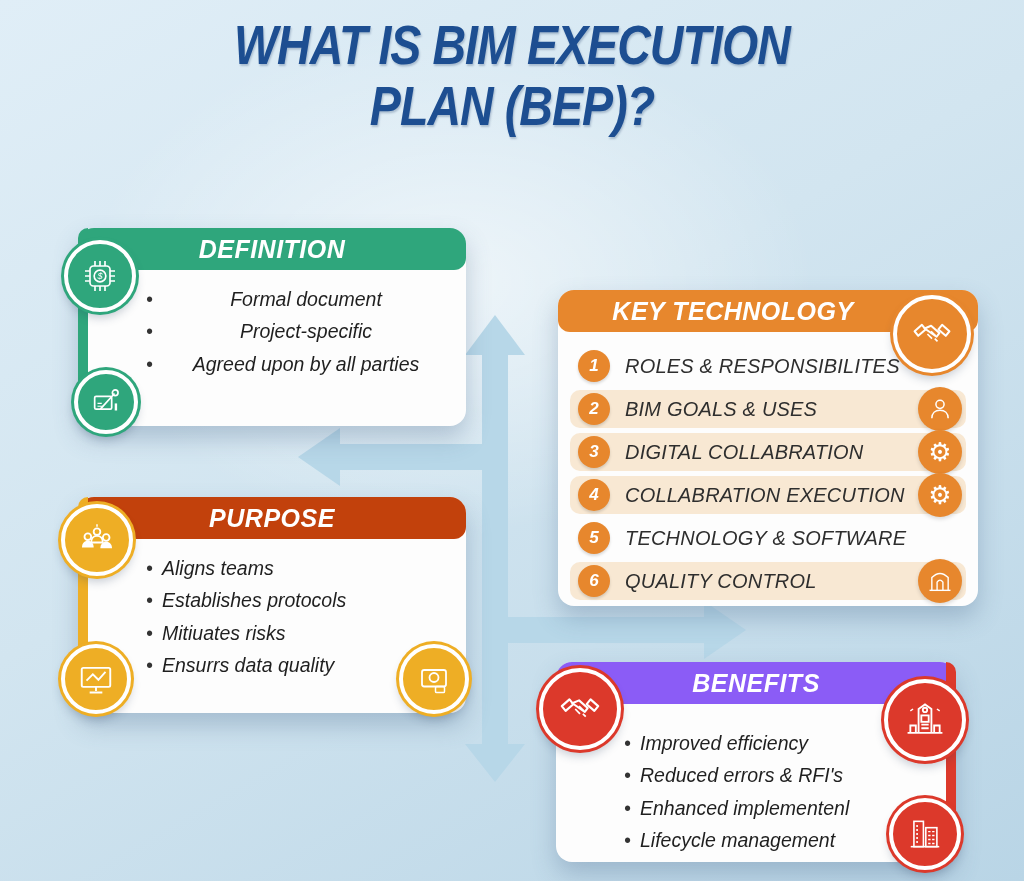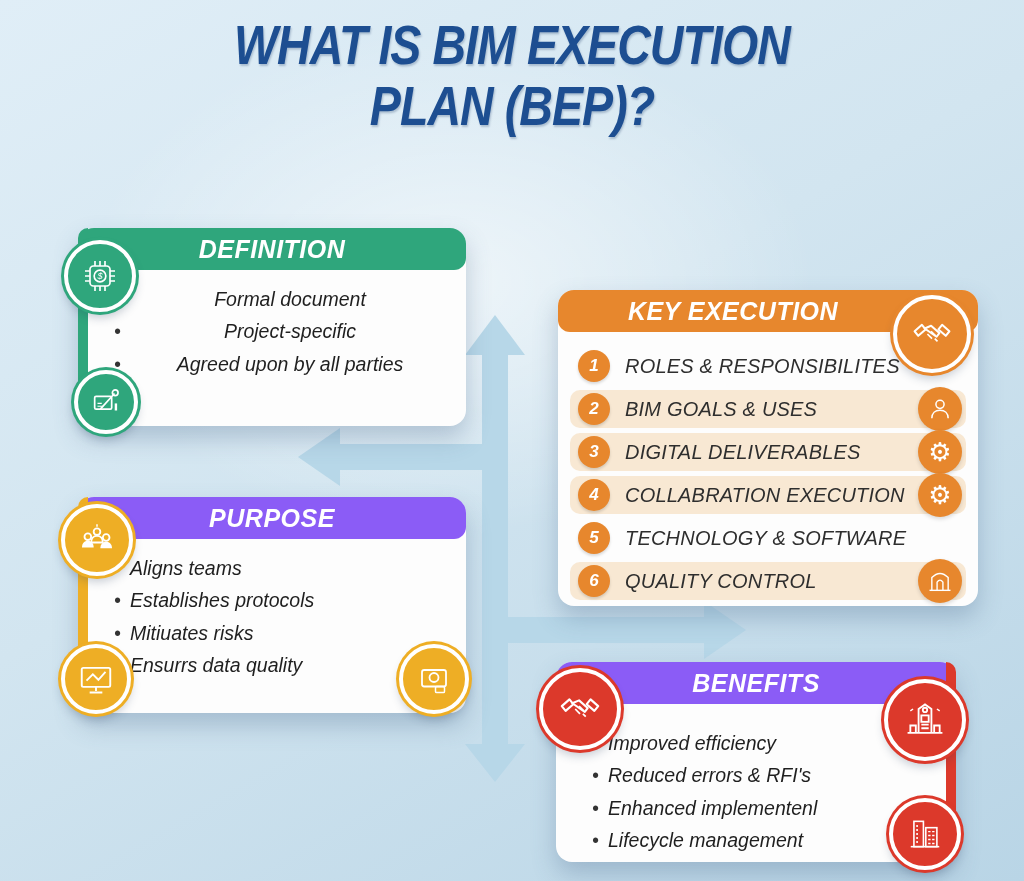--- a/index.html
+++ b/index.html
@@ -27,25 +27,25 @@
     box-shadow:0 12px 24px rgba(70,100,135,.30);
   }
   .card-header{
     height:42px;border-radius:16px 16px 12px 12px;
     display:flex;align-items:center;justify-content:center;
     color:#fff;font-weight:bold;font-size:25px;letter-spacing:.5px;
   }
   .bar-left{position:absolute;left:0;top:0;bottom:0;width:10px;border-radius:16px 0 0 16px;}
   .bar-right{position:absolute;right:0;top:0;bottom:0;width:10px;border-radius:0 16px 16px 0;}
   .hdr-green{background:#2fa67c;} .bar-green{background:#2fa67c;}
-  .hdr-yellow{background:#8b5cf6;} .bar-yellow{background:#eeae25;}
+  .hdr-yellow{background:#c2410c;} .bar-yellow{background:#eeae25;}
   .hdr-orange{background:#e7872d;}
   .hdr-red{background:#8b5cf6;} .bar-red{background:#dc392b;}
   
-  .bullets{list-style:none;margin:0;padding:10px 16px 8px 34px;}
+  .bullets{list-style:none;margin:0;padding:10px 16px 8px 66px;}
   .bullets li{
     position:relative;padding-left:18px;font-size:19.5px;color:#1f1f1f;
     margin:7px 0;line-height:1.3;
   }
   .bullets li::before{content:"•";position:absolute;left:2px;top:0;color:#333;}
   
   .badge{
     position:absolute;border-radius:50%;z-index:3;border:4px solid #fff;
     display:flex;align-items:center;justify-content:center;
     box-shadow:0 6px 10px rgba(40,60,90,.25);
@@ -155,39 +155,39 @@
   </div>
   <div class="badge yellow" style="left:399px;top:644px;width:62px;height:62px;">
     <svg width="36" height="36" viewBox="0 0 48 48" fill="none" stroke="#fff" stroke-width="2.4">
       <rect x="8" y="12" width="32" height="22" rx="3"></rect>
       <circle cx="24" cy="22" r="6"></circle>
       <rect x="26" y="34" width="12" height="8" rx="1.5" stroke-width="2"></rect>
     </svg>
   </div>
 
   <div class="card" style="left:558px;top:290px;width:420px;height:316px;">
-    <div class="card-header hdr-orange" style="padding-right:70px;">KEY EXECUTION</div>
+    <div class="card-header hdr-orange" style="padding-right:70px;">KEY TECHNOLOGY</div>
     <div class="kc-rows">
       <div class="kc-row">
         <div class="kc-num">1</div>
         <div class="kc-label">ROLES &amp; RESPONSIBILITES</div>
       </div>
       <div class="kc-row shaded">
         <div class="kc-num">2</div>
         <div class="kc-label">BIM GOALS &amp; USES</div>
         <div class="kc-icon">
           <svg width="28" height="28" viewBox="0 0 48 48" fill="none" stroke="#fff" stroke-width="2.6">
             <circle cx="24" cy="16" r="7"></circle>
             <path d="M10 40c0-9 6-14 14-14s14 5 14 14"></path>
           </svg>
         </div>
       </div>
       <div class="kc-row shaded">
         <div class="kc-num">3</div>
-        <div class="kc-label">DIGITAL DELIVERABLES</div>
+        <div class="kc-label">DIGITAL COLLABRATION</div>
         <div class="kc-icon">
           <span class="gear-glyph">⚙</span>
         </div>
       </div>
       <div class="kc-row shaded">
         <div class="kc-num">4</div>
         <div class="kc-label">COLLABRATION EXECUTION</div>
         <div class="kc-icon">
           <span class="gear-glyph">⚙</span>
         </div>

